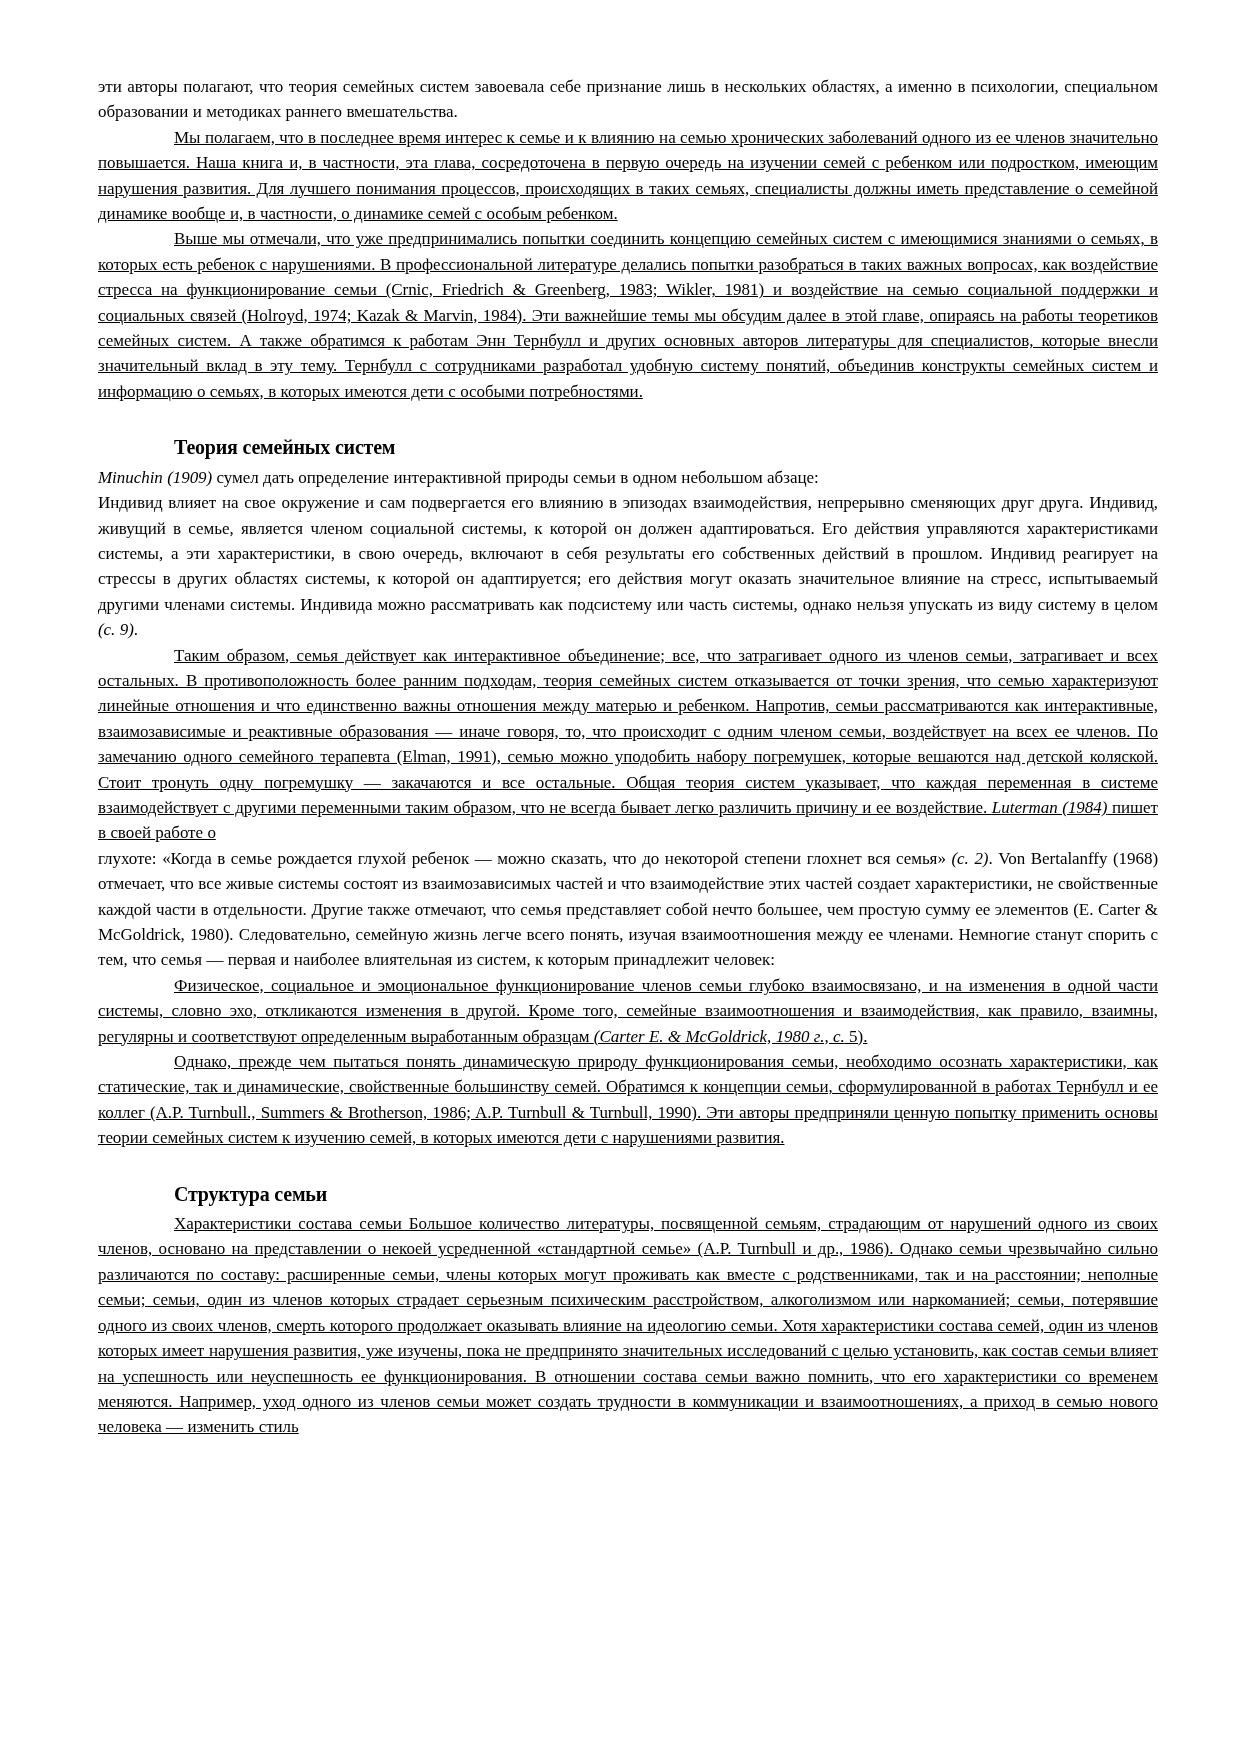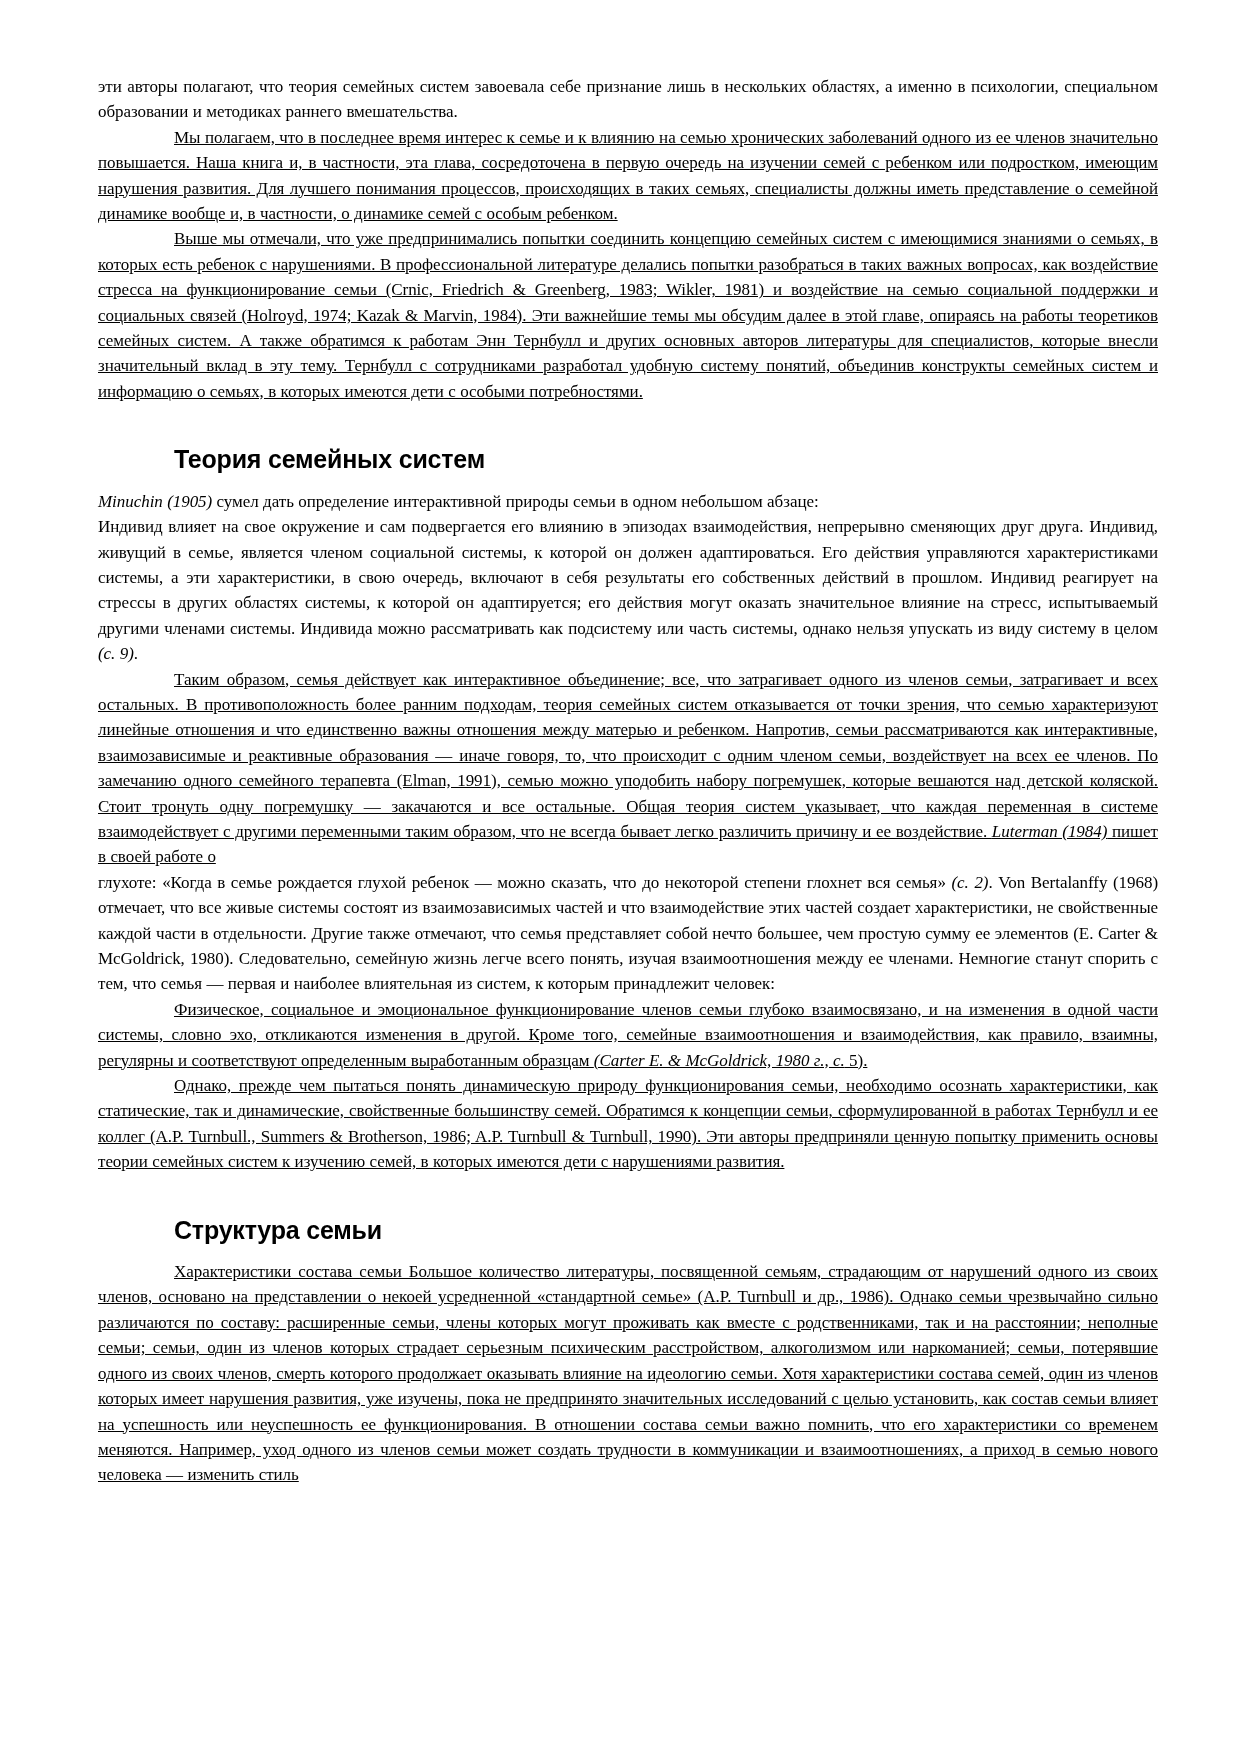--- a/index.html
+++ b/index.html
@@ -40,25 +40,25 @@
     text-indent: 76px;
     text-decoration: underline;
   }
   p.para.indent-small {
     text-indent: 56px;
   }
   p.para.noindent {
     text-indent: 0;
   }
   h2.section-heading {
-    margin: 16px;
+    margin: 4px;
     padding: 0;
-    font-family: Liberation Sans, sans-serif;
+    font-family: Liberation Serif, serif;
     font-weight: bold;
-    font-size: 25px;
+    font-size: 20px;
     line-height: 25.4px;
     letter-spacing: -0.2px;
     text-indent: 0;
     margin-left: 76px;
   }
   .spacer-lg { height: 27px; }
   em.cite {
     font-style: italic;
   }
 </style>
@@ -72,21 +72,21 @@
 
     <p class="para indent">Мы полагаем, что в последнее время интерес к семье и к влиянию на семью хронических заболеваний одного из ее членов значительно повышается. Наша книга и, в частности, эта глава, сосредоточена в первую очередь на изучении семей с ребенком или подростком, имеющим нарушения развития. Для лучшего понимания процессов, происходящих в таких семьях, специалисты должны иметь представление о семейной динамике вообще и, в частности, о динамике семей с особым ребенком.</p>
 
     <p class="para indent">Выше мы отмечали, что уже предпринимались попытки соединить концепцию семейных систем с имеющимися знаниями о семьях, в которых есть ребенок с нарушениями. В профессиональной литературе делались попытки разобраться в таких важных вопросах, как воздействие стресса на функционирование семьи (Crnic, Friedrich &amp; Greenberg, 1983; Wikler, 1981) и воздействие на семью социальной поддержки и социальных связей (Holroyd, 1974; Kazak &amp; Marvin, 1984). Эти важнейшие темы мы обсудим далее в этой главе, опираясь на работы теоретиков семейных систем. А также обратимся к работам Энн Тернбулл и других основных авторов литературы для специалистов, которые внесли значительный вклад в эту тему. Тернбулл с сотрудниками разработал удобную систему понятий, объединив конструкты семейных систем и информацию о семьях, в которых имеются дети с особыми потребностями.</p>
 
     <div class="spacer-lg"></div>
 
     <h2 class="section-heading">Теория семейных систем</h2>
 
     <p class="para indent-small noindent">
-      <em class="cite">Minuchin (1905)</em><span> сумел дать определение интерактивной природы семьи в одном небольшом абзаце:</span>
+      <em class="cite">Minuchin (1909)</em><span> сумел дать определение интерактивной природы семьи в одном небольшом абзаце:</span>
     </p>
 
     <p class="para noindent">
       <span>Индивид влияет на свое окружение и сам подвергается его влиянию в эпизодах взаимодействия, непрерывно сменяющих друг друга. Индивид, живущий в семье, является членом социальной системы, к которой он должен адаптироваться. Его действия управляются характеристиками системы, а эти характеристики, в свою очередь, включают в себя результаты его собственных действий в прошлом. Индивид реагирует на стрессы в других областях системы, к которой он адаптируется; его действия могут оказать значительное влияние на стресс, испытываемый другими членами системы. Индивида можно рассматривать как подсистему или часть системы, однако нельзя упускать из виду систему в целом </span><em class="cite">(с. 9)</em><span>.</span>
     </p>
 
     <p class="para indent">
       <span>Таким образом, семья действует как интерактивное объединение; все, что затрагивает одного из членов семьи, затрагивает и всех остальных. В противоположность более ранним подходам, теория семейных систем отказывается от точки зрения, что семью характеризуют линейные отношения и что единственно важны отношения между матерью и ребенком. Напротив, семьи рассматриваются как интерактивные, взаимозависимые и реактивные образования — иначе говоря, то, что происходит с одним членом семьи, воздействует на всех ее членов. По замечанию одного семейного терапевта (Elman, 1991), семью можно уподобить набору погремушек, которые вешаются над детской коляской. Стоит тронуть одну погремушку — закачаются и все остальные. Общая теория систем указывает, что каждая переменная в системе взаимодействует с другими переменными таким образом, что не всегда бывает легко различить причину и ее воздействие. </span><em class="cite">Luterman (1984)</em><span> пишет в своей работе о</span>
     </p>
 

